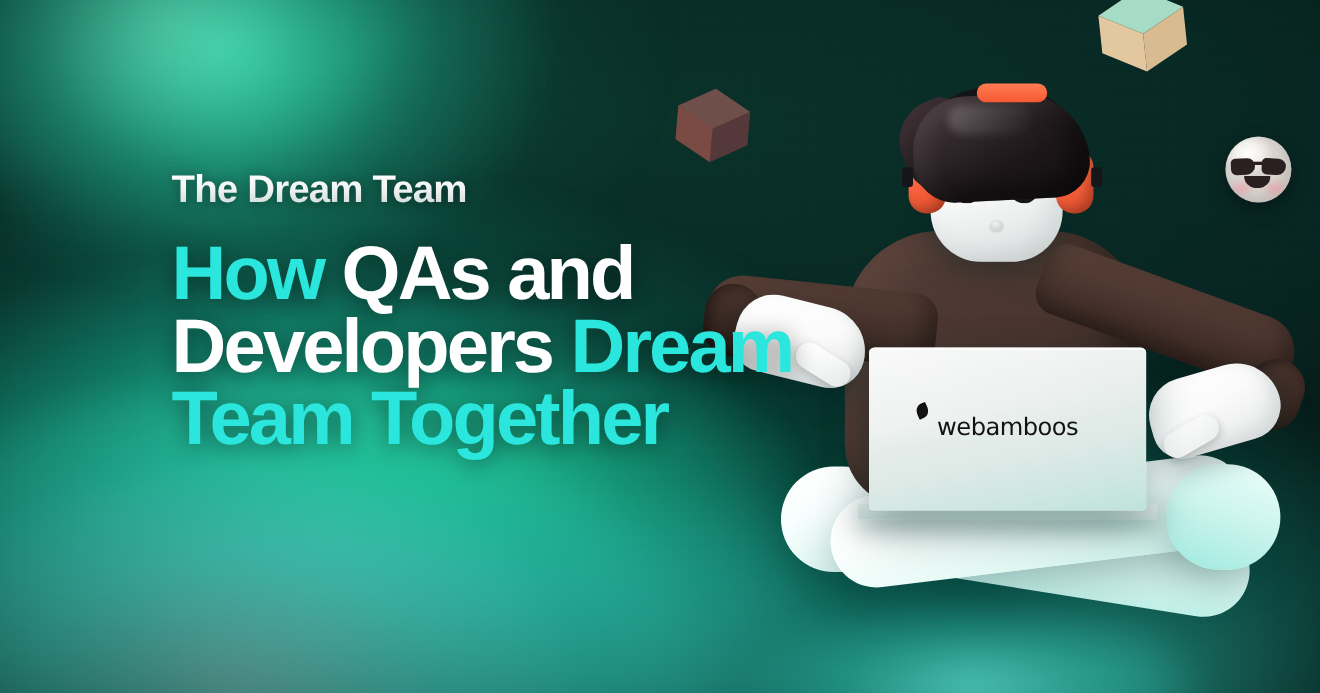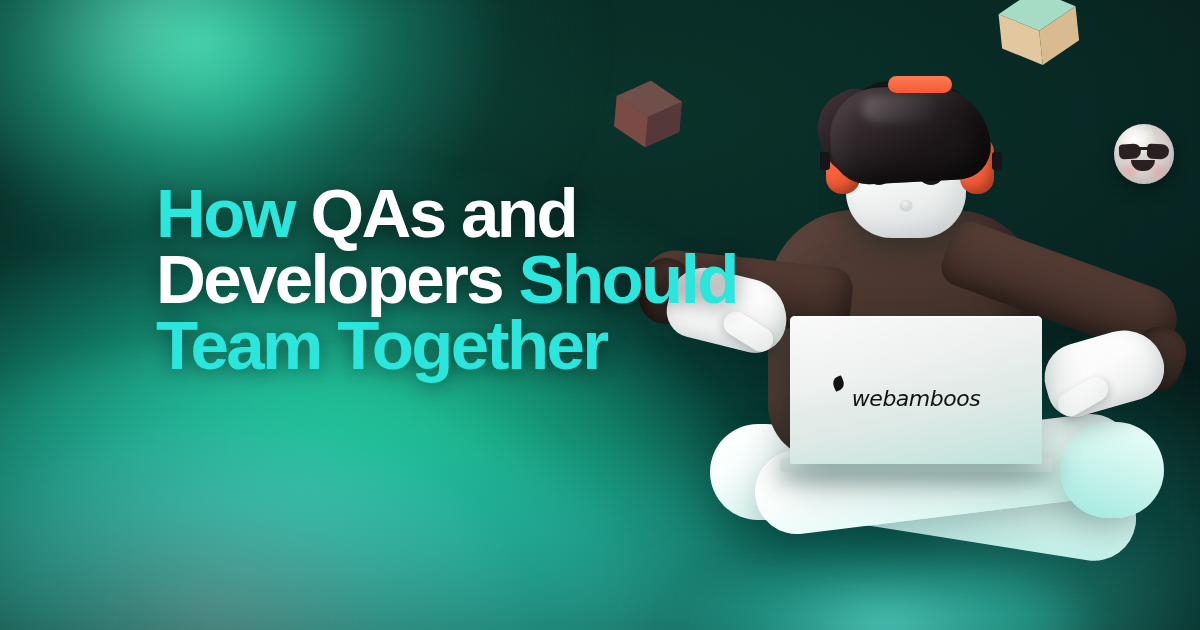--- a/index.html
+++ b/index.html
@@ -290,22 +290,22 @@
     transform:rotate(-8deg); filter:blur(6px);
   }
   .laptop-base{
     position:absolute; left:140px; top:388px; width:272px; height:14px;
     border-radius:3px;
     background:linear-gradient(180deg,#e9efed 0%,#cfe2de 100%);
     box-shadow:0 8px 20px rgba(0,50,46,.32);
     z-index:19;
   }
   .logo{
-    position:absolute; left:0; right:0; top:70px;
-    text-align:center; z-index:21;font-style:italic;
+    position:absolute; left:0; right:0; top:60px;
+    text-align:center; z-index:21;
   }
   .logo-text{
     display:inline-block; position:relative;
     font-size:22px; font-weight:500; letter-spacing:-.5px;
     color:#121212;
     font-family:"DejaVu Sans","Liberation Sans",sans-serif;
   }
   .logo-leaf{
     position:absolute; left:43px; top:-9px;
     width:11px; height:13px;
@@ -398,26 +398,27 @@
     <div class="laptop">
       <div class="sheen"></div>
       <div class="logo">
         <span class="logo-text">webamboos</span>
         <span class="logo-leaf"></span>
       </div>
     </div>
   </div>
 
   <div class="copy">
+    <div class="eyebrow">The Dream Team</div>
     <h1 class="headline">
       <span class="hl-line">
         <span class="w-cyan">How </span><span class="w-white">QAs and</span>
       </span>
       <span class="hl-line">
-        <span class="w-white">Developers </span><span class="w-cyan">Should</span>
+        <span class="w-white">Developers </span><span class="w-cyan">Dream</span>
       </span>
       <span class="hl-line">
         <span class="w-cyan">Team Together</span>
       </span>
     </h1>
   </div>
 
   <div class="vignette"></div>
   <div class="noise"></div>
 </div>

